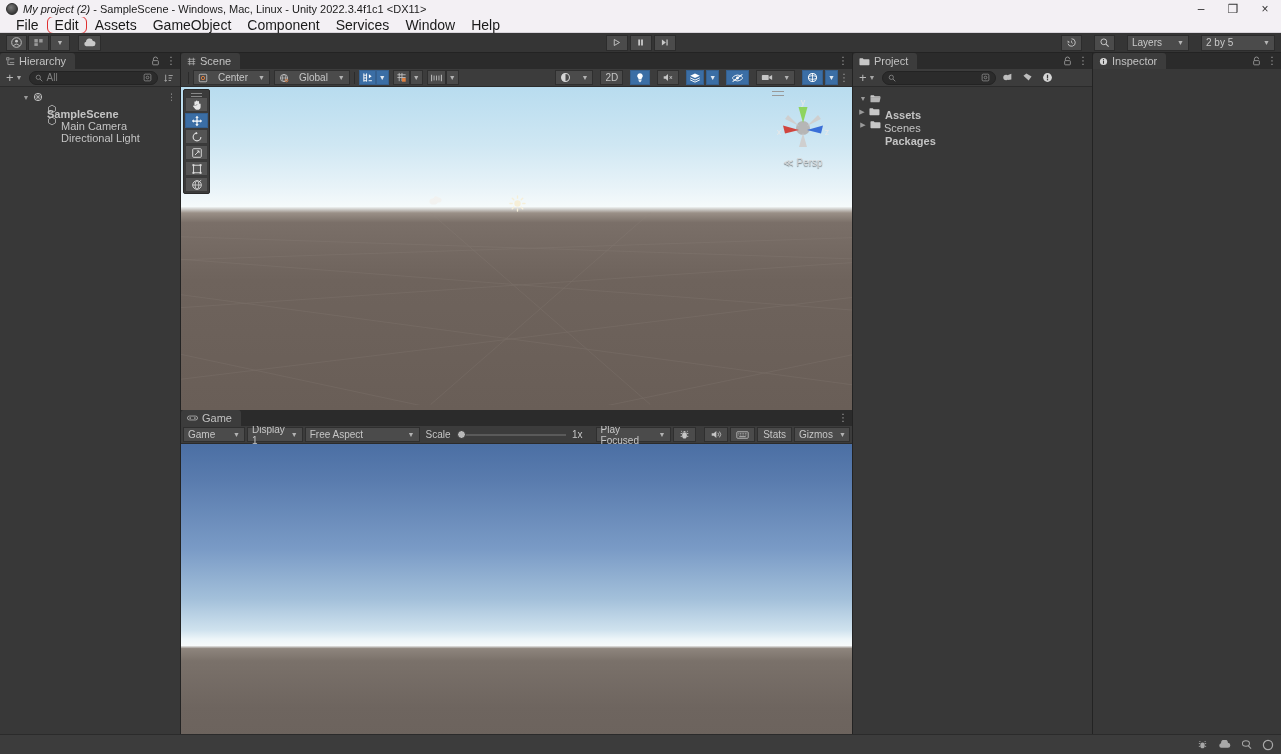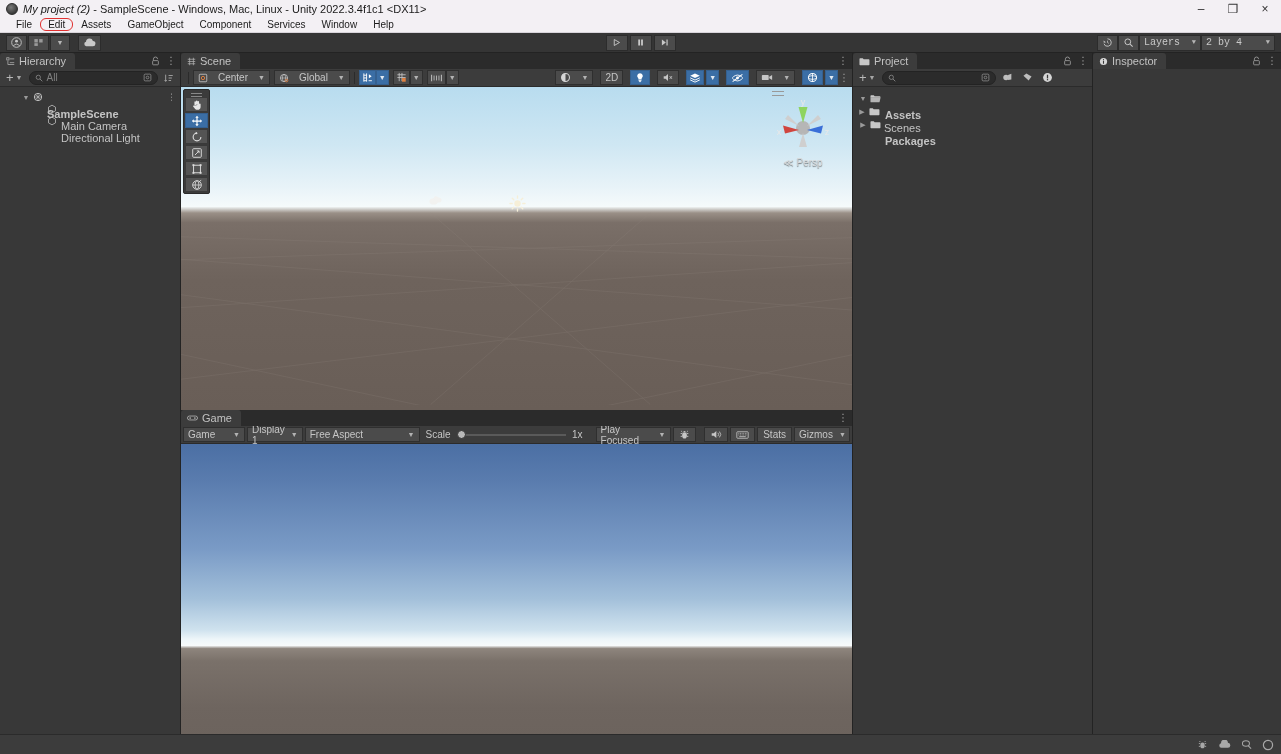--- a/index.html
+++ b/index.html
@@ -26,21 +26,21 @@
   #title-text .normal { font-style:normal; }
   #win-controls { position:absolute; right:0; top:0; height:17px; display:flex; }
   .win-btn {
     width:32px; height:17px; display:flex; align-items:center; justify-content:center;
     font-size:12px; color:#333; cursor:default;
   }
 
   
   #menubar {
     height:16px; background:#f3f0f4; color:#1a1a1a;
-    display:flex; align-items:center; padding-left:8px; font-size:10px;
+    display:flex; align-items:center; padding-left:8px; font-size:14px;
     border-bottom:1px solid #d8d4da;
   }
   .menu-item { padding:1px 8px; cursor:default; white-space:nowrap; }
   .menu-item.highlighted {
     border:1px solid #e03030; border-radius:6px; padding:0 7px;
     background:#f3f0f4;
   }
 
   
   #toolbar {
@@ -55,21 +55,21 @@
   }
   .tb-sep { width:6px; }
   #play-group {
     position:absolute; left:50%; transform:translateX(-50%);
     display:flex; gap:2px;
   }
   .play-btn {
     width:22px; height:16px; background:#4b4b4b; border:1px solid #2c2c2c;
     display:flex; align-items:center; justify-content:center; cursor:default;
   }
-  #tb-right { position:absolute; right:6px; display:flex; align-items:flex-start; gap:0;font-family:Liberation Mono, monospace; }
+  #tb-right { position:absolute; right:6px; display:flex; align-items:flex-start; gap:12px; }
   .tb-dd {
     height:16px; background:#4b4b4b; border:1px solid #2c2c2c;
     display:flex; align-items:center; padding:0 4px; gap:8px;
     color:#c9c9c9; font-size:10px; cursor:default; min-width:60px;
     justify-content:space-between;
   }
   .caret { font-size:7px; line-height:1; opacity:.85; }
 
   
   #workspace {
@@ -317,21 +317,21 @@
       <svg width="11" height="11" viewBox="0 0 16 16">
           <circle cx="7" cy="7" r="4.2" fill="none" stroke="#c9c9c9" stroke-width="1.4"></circle>
           <path d="M10.2 10.2L14 14" stroke="#c9c9c9" stroke-width="1.5"></path>
         </svg>
     </div>
     <div class="tb-dd" style="width:62px">
       <span>Layers</span>
         <span class="caret">▼</span>
     </div>
     <div class="tb-dd" style="width:74px">
-      <span>2 by 4</span>
+      <span>2 by 5</span>
         <span class="caret">▼</span>
     </div>
   </div>
 </div>
 
 <div id="workspace">
 
   <div class="panel" id="hierarchy">
     <div class="panel-tabs">
       <div class="tab">

